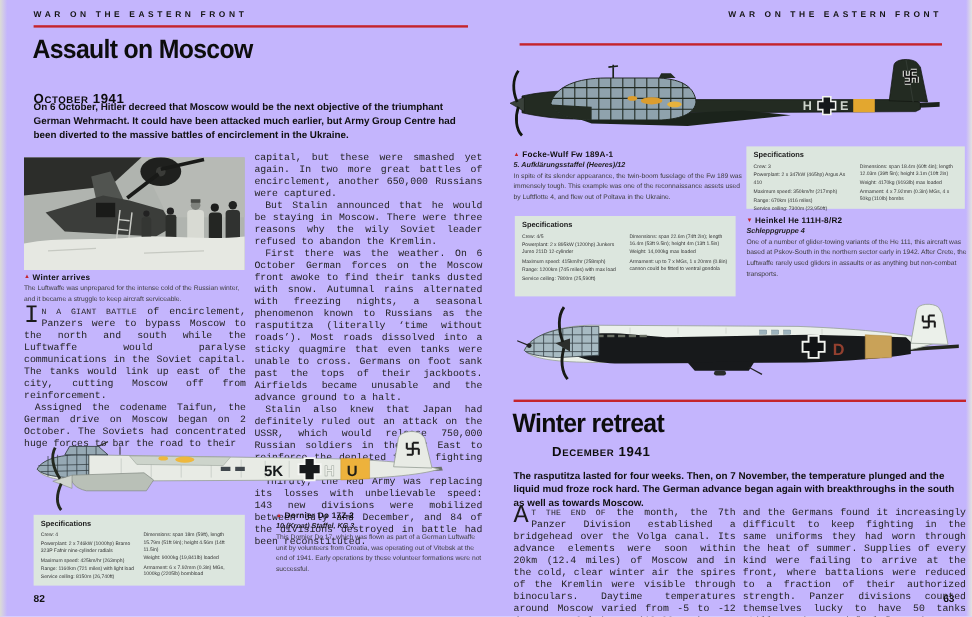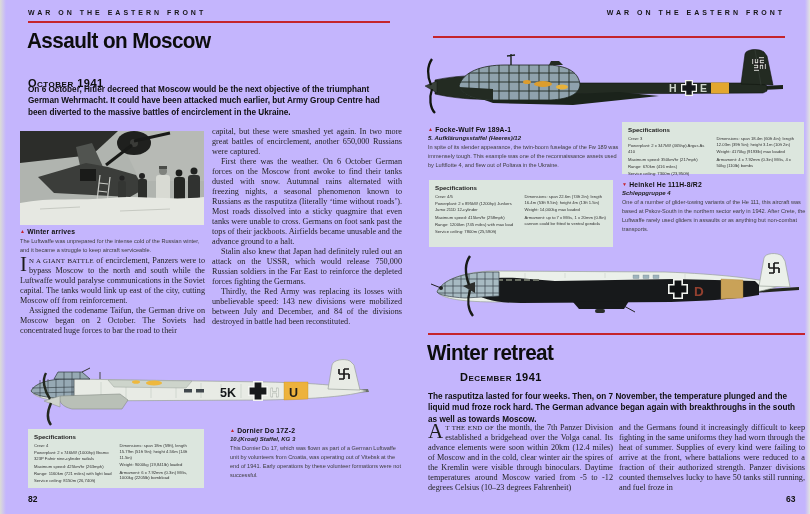--- a/index.html
+++ b/index.html
@@ -17,21 +17,21 @@
 
   .running-head { font-size:7px; font-weight:bold; letter-spacing:3px; color:#151515; white-space:nowrap; }
   .rule { height:2px; background:var(--red); }
   .thin-rule { height:1.6px; background:var(--red); }
 
   .headline { font-weight:bold; font-size:22px; letter-spacing:-0.6px; color:#0d0d0d;
     transform:scaleX(0.94); transform-origin:0 0; white-space:nowrap; }
   .kicker { font-weight:bold; font-size:11px; font-variant:small-caps; letter-spacing:0.5px; color:#0d0d0d; }
   .standfirst { font-weight:bold; font-size:8.2px; line-height:11.3px; color:#101010; }
 
-  .serif-col { font-family:Liberation Serif, serif; font-size:8.2px; line-height:10px;
+  .serif-col { font-family:Liberation Mono, monospace; font-size:8.2px; line-height:10px;
     color:#242424; text-align:justify; }
   .serif-col p + p { text-indent:9px; }
   .dropcap { float:left; font-size:21px; line-height:16.5px; padding-right:2px; color:#1b1b1b; }
   .leadin { font-size:6.8px; letter-spacing:0.2px; }
 
   .cap-title { font-size:6.8px; font-weight:bold; color:#101010; letter-spacing:0.2px; }
   .marker { color:var(--red); font-size:5px; margin-right:2px; vertical-align:1px; }
   .cap-unit { font-size:6px; font-weight:bold; font-style:italic; color:#1d1d1d; margin:1.5px 0 2px; }
   .cap-body { font-size:5.6px; line-height:1.62; color:#3d3d3d; }
 
@@ -104,20 +104,21 @@
       <span class="marker">▲</span><span>Winter arrives</span>
     </div>
     <p class="abs cap-body" style="left:20px; top:237px; width:183px;">The Luftwaffe was unprepared for the intense cold of the Russian winter, and it became a struggle to keep aircraft serviceable.</p>
 
     <div class="abs serif-col" style="left:20px; top:256px; width:185px;">
       <p><span class="dropcap">I</span><span class="leadin">N A GIANT BATTLE</span><span> of encirclement, Panzers were to bypass Moscow to the north and south while the Luftwaffe would paralyse communications in the Soviet capital. The tanks would link up east of the city, cutting Moscow off from reinforcement.</span></p>
       <p>Assigned the codename Taifun, the German drive on Moscow began on 2 October. The Soviets had concentrated huge forces to bar the road to their</p>
     </div>
     <div class="abs serif-col" style="left:212px; top:127px; width:190px;">
       <p>capital, but these were smashed yet again. In two more great battles of encirclement, another 650,000 Russians were captured.</p>
+      <p>But Stalin announced that he would be staying in Moscow. There were three reasons why the wily Soviet leader refused to abandon the Kremlin.</p>
       <p>First there was the weather. On 6 October German forces on the Moscow front awoke to find their tanks dusted with snow. Autumnal rains alternated with freezing nights, a seasonal phenomenon known to Russians as the rasputitza (literally ‘time without roads’). Most roads dissolved into a sticky quagmire that even tanks were unable to cross. Germans on foot sank past the tops of their jackboots. Airfields became unusable and the advance ground to a halt.</p>
       <p>Stalin also knew that Japan had definitely ruled out an attack on the USSR, which would release 750,000 Russian soldiers in the Far East to reinforce the depleted forces fighting the Germans.</p>
       <p>Thirdly, the Red Army was replacing its losses with unbelievable speed: 143 new divisions were mobilized between July and December, and 84 of the divisions destroyed in battle had been reconstituted.</p>
     </div>
 
     <figure class="abs" style="left:16px; top:352px;">
       <svg width="374" height="76" viewBox="0 0 374 76" font-family="Liberation Sans, sans-serif">
         <polygon points="295,40 352,37 353,40 296,43" fill="#6b716b"></polygon>
         <path d="M15,39 C19,31 34,27 54,27 L250,30 C300,31 334,34 350,39 C334,44 300,47 250,48 L54,49 C34,49 19,46 15,39 Z" fill="#e8ebe5" stroke="#99a199" stroke-width="0.7"></path>
         <path d="M312,37 L316,13 C317,8 328,6 334,9 L338,13 L344,38 Z" fill="#e8ebe5" stroke="#99a199" stroke-width="0.7"></path>

